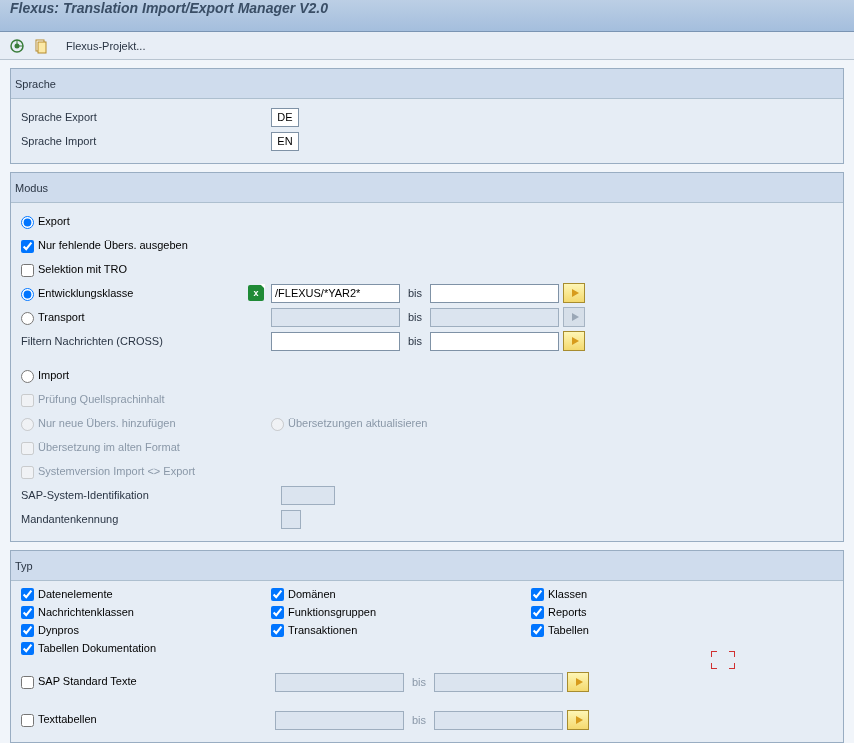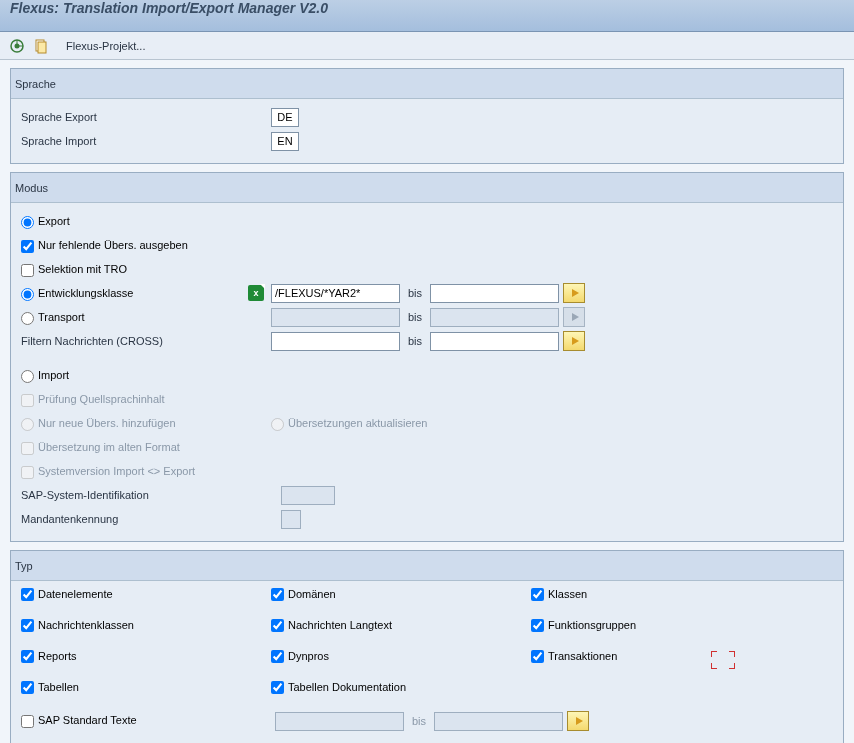--- a/index.html
+++ b/index.html
@@ -32,21 +32,21 @@
   input[type=checkbox][disabled] + span, input[type=radio][disabled] + span { color: #8a98a8; }
 
   .range-btn { width: 22px; height: 20px; background: linear-gradient(#fef6b5, #f4d96e); border: 1px solid #a78c2f; display: inline-flex; align-items: center; justify-content: center; margin-left: 4px; cursor: pointer; }
   .range-btn.disabled { background: #d6dfe9; border-color: #a6b4c3; cursor: default; }
   .range-arrow { width: 0; height: 0; border-left: 7px solid #d79b1c; border-top: 4px solid transparent; border-bottom: 4px solid transparent; position: relative; left: 1px; }
   .range-arrow.disabled { border-left-color: #9aa7b6; }
 
   .icon-xlsx { width: 16px; height: 16px; background: #1f8a36; border-radius: 2px; color: #fff; font-size: 9px; font-weight: bold; display: inline-flex; align-items: center; justify-content: center; position: relative; }
   .icon-xlsx::after { content:""; position:absolute; right:-1px; top:-1px; width:0;height:0;border-left:5px solid #fff;border-top:5px solid transparent; transform: rotate(180deg); }
 
-  .typ-grid { display: grid; grid-template-columns: 250px 260px 260px; row-gap: 18px; }
+  .typ-grid { display: grid; grid-template-columns: 250px 260px 260px; row-gap: 5px; }
   .chk-label { display: inline-flex; align-items: center; }
   .chk-label span { margin-left: 0; }
 
   .selmark { position: absolute; width: 24px; height: 18px; }
   .selmark .c { position:absolute; width:6px; height:6px; border:1px solid #d03030; }
   .selmark .tl { top:0; left:0; border-right:none; border-bottom:none; }
   .selmark .tr { top:0; right:0; border-left:none; border-bottom:none; }
   .selmark .bl { bottom:0; left:0; border-right:none; border-top:none; }
   .selmark .br { bottom:0; right:0; border-left:none; border-top:none; }
   .indent-row { display:flex; align-items:center; height:24px; }
@@ -219,24 +219,20 @@
           </label>
 
         <label class="chk-label">
             <input type="checkbox" checked="" style="">
             <span>Klassen</span>
           </label>
         <label class="chk-label">
             <input type="checkbox" checked="" style="">
             <span>Nachrichtenklassen</span>
           </label>
-        <label class="chk-label">
-            <input type="checkbox" checked="" style="">
-            <span>Nachrichten Langtext</span>
-          </label>
 
         <label class="chk-label">
             <input type="checkbox" checked="" style="">
             <span>Funktionsgruppen</span>
           </label>
         <label class="chk-label">
             <input type="checkbox" checked="" style="">
             <span>Reports</span>
           </label>
         <label class="chk-label">

